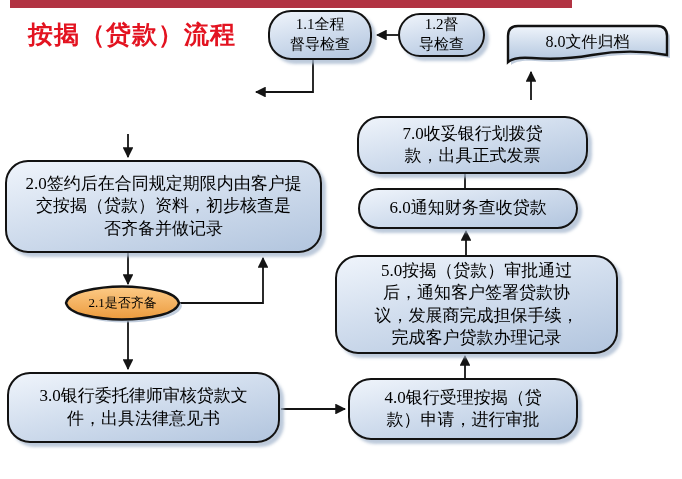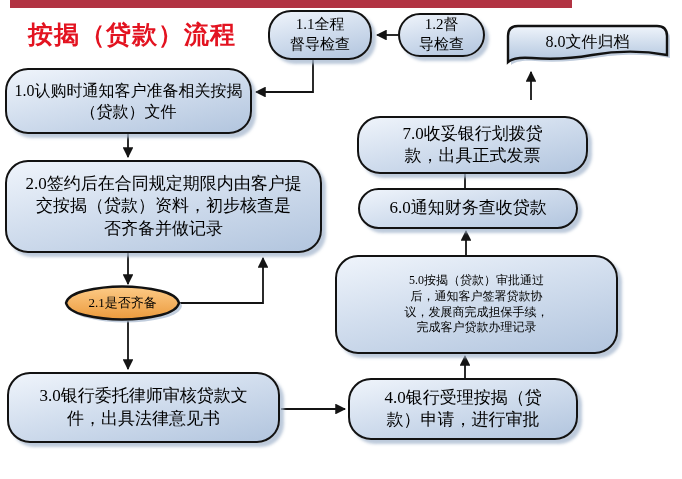--- a/index.html
+++ b/index.html
@@ -74,40 +74,38 @@
 
     <path d="M531 100 L531 72" stroke="#141414" stroke-width="1.8" fill="none" marker-end="url(#ah)"></path>
 
     <path d="M66 303 Q68 295 84 291 Q103 286.5 122 286.5 Q142 286.5 161 291 Q177 295 179 303 Q177 311 161 315 Q142 319.5 122 319.5 Q103 319.5 84 315 Q68 311 66 303 Z" transform="translate(3,3)" fill="rgba(167,184,207,0.7)" stroke="none"></path>
     <path d="M66 303 Q68 295 84 291 Q103 286.5 122 286.5 Q142 286.5 161 291 Q177 295 179 303 Q177 311 161 315 Q142 319.5 122 319.5 Q103 319.5 84 315 Q68 311 66 303 Z" fill="url(#orangegrad)" stroke="#121212" stroke-width="2.4"></path>
 
     <path d="M508 62 C512 58.5 520 57 532 58 C550 59.5 572 58.5 592 55 C612 51.5 640 50 667 55 L667 36 Q667 26 657 26 L518 26 Q508 26 508 36 Z" transform="translate(3,3)" fill="rgba(167,184,207,0.7)" stroke="none"></path>
     <path d="M508 62 C512 58.5 520 57 532 58 C550 59.5 572 58.5 592 55 C612 51.5 640 50 667 55 L667 36 Q667 26 657 26 L518 26 Q508 26 508 36 Z" fill="url(#bluegrad)" stroke="#121212" stroke-width="2.4"></path>
   </svg>
 
-  <div class="node" style="left:5px;top:68px;width:247px;height:66px;font-size:16px">1.0认购时通知客户准备相关按揭
-（贷款）文件</div>
 
   <div class="node" style="left:268px;top:10px;width:104px;height:50px;font-size:15px">1.1全程
 督导检查</div>
 
   <div class="node" style="left:398px;top:13px;width:87px;height:44px;font-size:15px">1.2督
 导检查</div>
 
   <div class="node" style="left:5px;top:160px;width:317px;height:93px;font-size:17px">2.0签约后在合同规定期限内由客户提
 交按揭（贷款）资料，初步核查是
 否齐备并做记录</div>
 
   <div class="node" style="left:7px;top:372px;width:273px;height:71px;font-size:17px">3.0银行委托律师审核贷款文
 件，出具法律意见书</div>
 
   <div class="node" style="left:348px;top:378px;width:230px;height:62px;font-size:17px">4.0银行受理按揭（贷
 款）申请，进行审批</div>
 
-  <div class="node" style="left:335px;top:255px;width:283px;height:99px;font-size:12px">5.0按揭（贷款）审批通过
+  <div class="node" style="left:335px;top:255px;width:283px;height:99px;font-size:17px">5.0按揭（贷款）审批通过
 后，通知客户签署贷款协
 议，发展商完成担保手续，
 完成客户贷款办理记录</div>
 
   <div class="node" style="left:358px;top:188px;width:220px;height:41px;font-size:17px">6.0通知财务查收贷款</div>
 
   <div class="node" style="left:357px;top:116px;width:231px;height:58px;font-size:17px">7.0收妥银行划拨贷
 款，出具正式发票</div>
 
   <div class="shape-label" style="left:65px;top:287px;width:115px;height:32px;font-size:13px">2.1是否齐备</div>

